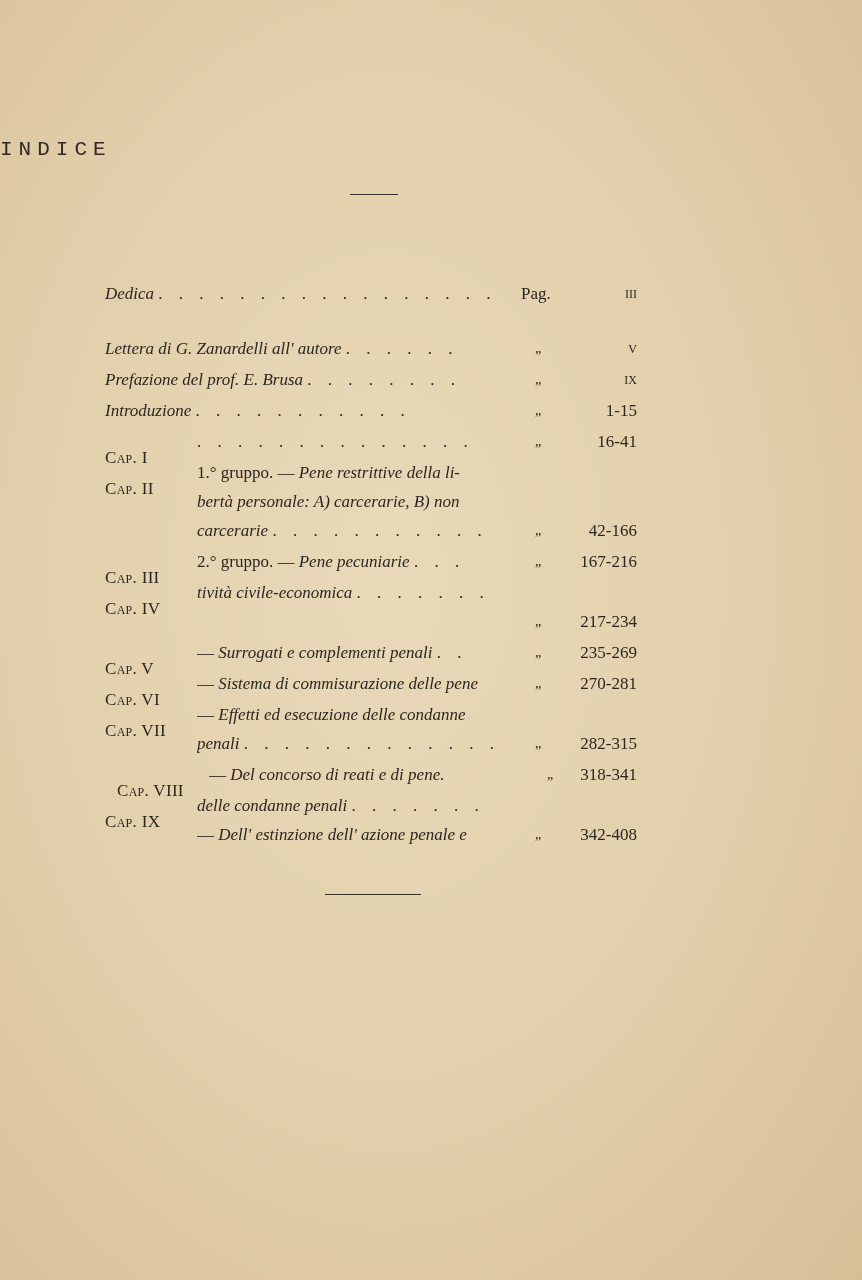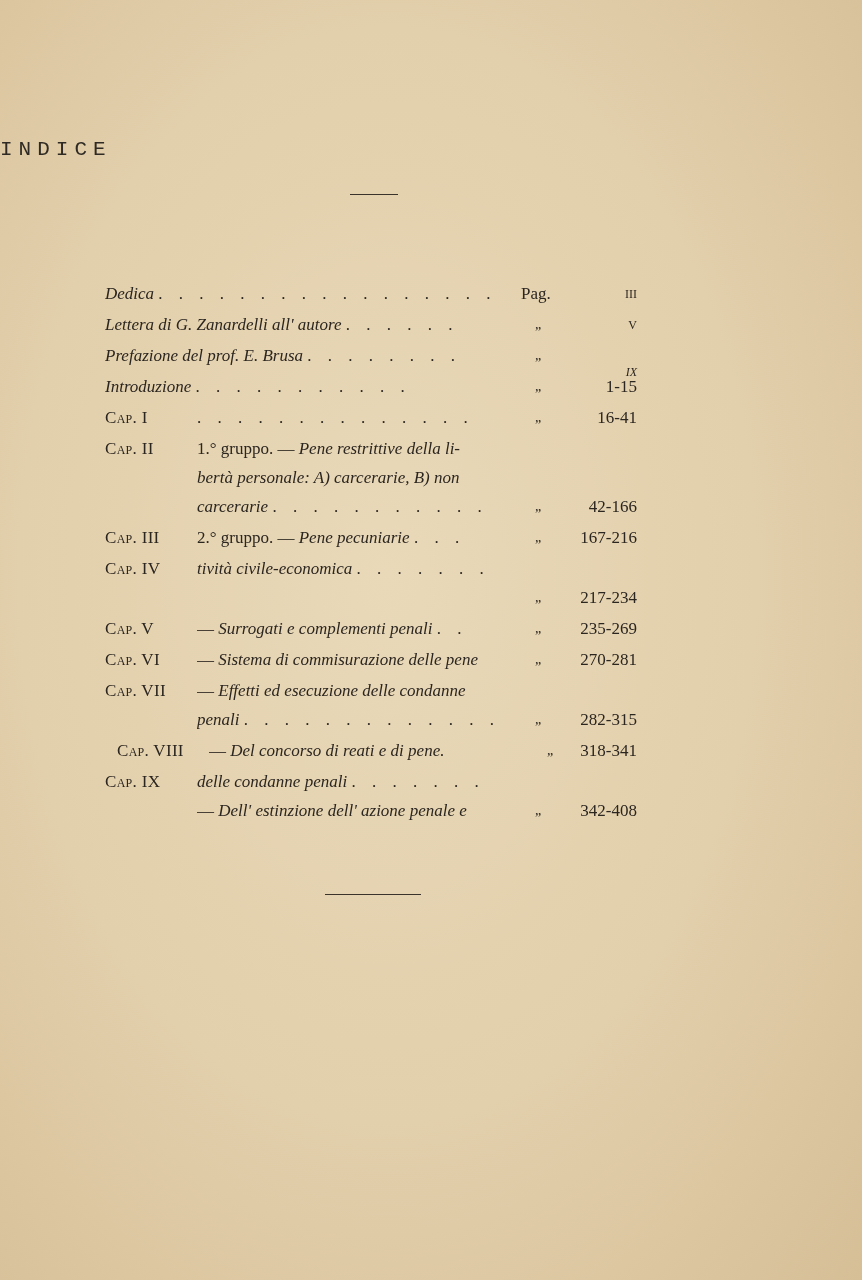--- a/index.html
+++ b/index.html
@@ -13,21 +13,21 @@
     .page { position: absolute; inset: 0; }
     .title {
       position: absolute; top: 138px; left: 0; width: 750px; text-align: left;
       font-family: Liberation Mono, monospace;
       font-size: 21px; letter-spacing: 6px; color: #2f2a24;
     }
     .rule-top { position: absolute; top: 194px; left: 350px; width: 48px; height: 1px; background: #3a332b; }
     .rule-bottom { position: absolute; top: 894px; left: 325px; width: 96px; height: 1px; background: #3a332b; }
     .toc { position: absolute; top: 283px; left: 105px; width: 540px; font-family: "Liberation Serif", serif; font-size: 17px; }
     .row { position: relative; height: 31px; line-height: 22px; }
-    .cap { position: absolute; left: 0; top: 0; font-variant: small-caps; letter-spacing: 0.3px; }
+    .cap { position: absolute; left: 0; top: 16px; font-variant: small-caps; letter-spacing: 0.3px; }
     .body-col { position: absolute; left: 92px; width: 330px; }
     .full { position: absolute; left: 0; width: 420px; }
     .line { height: 29px; white-space: nowrap; overflow: hidden; }
     .it { font-style: italic; }
     .dots { letter-spacing: 6px; }
     .ditto { position: absolute; left: 430px; font-size: 14px; }
     .pag-label { position: absolute; left: 416px; }
     .pg { position: absolute; right: 8px; text-align: right; }
     .pg.roman { font-size: 12px; text-transform: uppercase; text-align: right; }
   </style>
@@ -38,33 +38,33 @@
   <div class="title">INDICE</div>
   <div class="rule-top"></div>
   <div class="toc" id="toc">
       <div class="row" style="height: 31px;">
         <div class="full">
           <div class="line"><span class="it">Dedica</span> <span class="dots">. . . . . . . . . . . . . . . . .</span></div>
         </div>
         <span class="pag-label" style="top: 0px;">Pag.</span>
         <span class="pg roman" style="top: 0px;">III</span>
       </div>
-      <div class="row" style="height: 31px;">
+      <div class="row" style="height: 31px; margin-top: 24px;">
         <div class="full">
           <div class="line"><span class="it">Lettera di G. Zanardelli all' autore</span> <span class="dots">. . . . . .</span></div>
         </div>
         <span class="ditto" style="top: 0px;">„</span>
         <span class="pg roman" style="top: 0px;">V</span>
       </div>
       <div class="row" style="height: 31px;">
         <div class="full">
           <div class="line"><span class="it">Prefazione del prof. E. Brusa</span> <span class="dots">. . . . . . . .</span></div>
         </div>
         <span class="ditto" style="top: 0px;">„</span>
-        <span class="pg roman" style="top: 16px; font-style: italic;">IX</span>
+        <span class="pg roman" style="top: 0px;">IX</span>
       </div>
       <div class="row" style="height: 31px;">
         <div class="full">
           <div class="line"><span class="it">Introduzione</span> <span class="dots">. . . . . .   .   . . . .</span></div>
         </div>
         <span class="ditto" style="top: 0px;">„</span>
         <span class="pg" style="top: 0px; margin-left: 37px;">1-15</span>
       </div>
       <div class="row" style="height: 31px;">
         <span class="cap">Cap. I</span>

